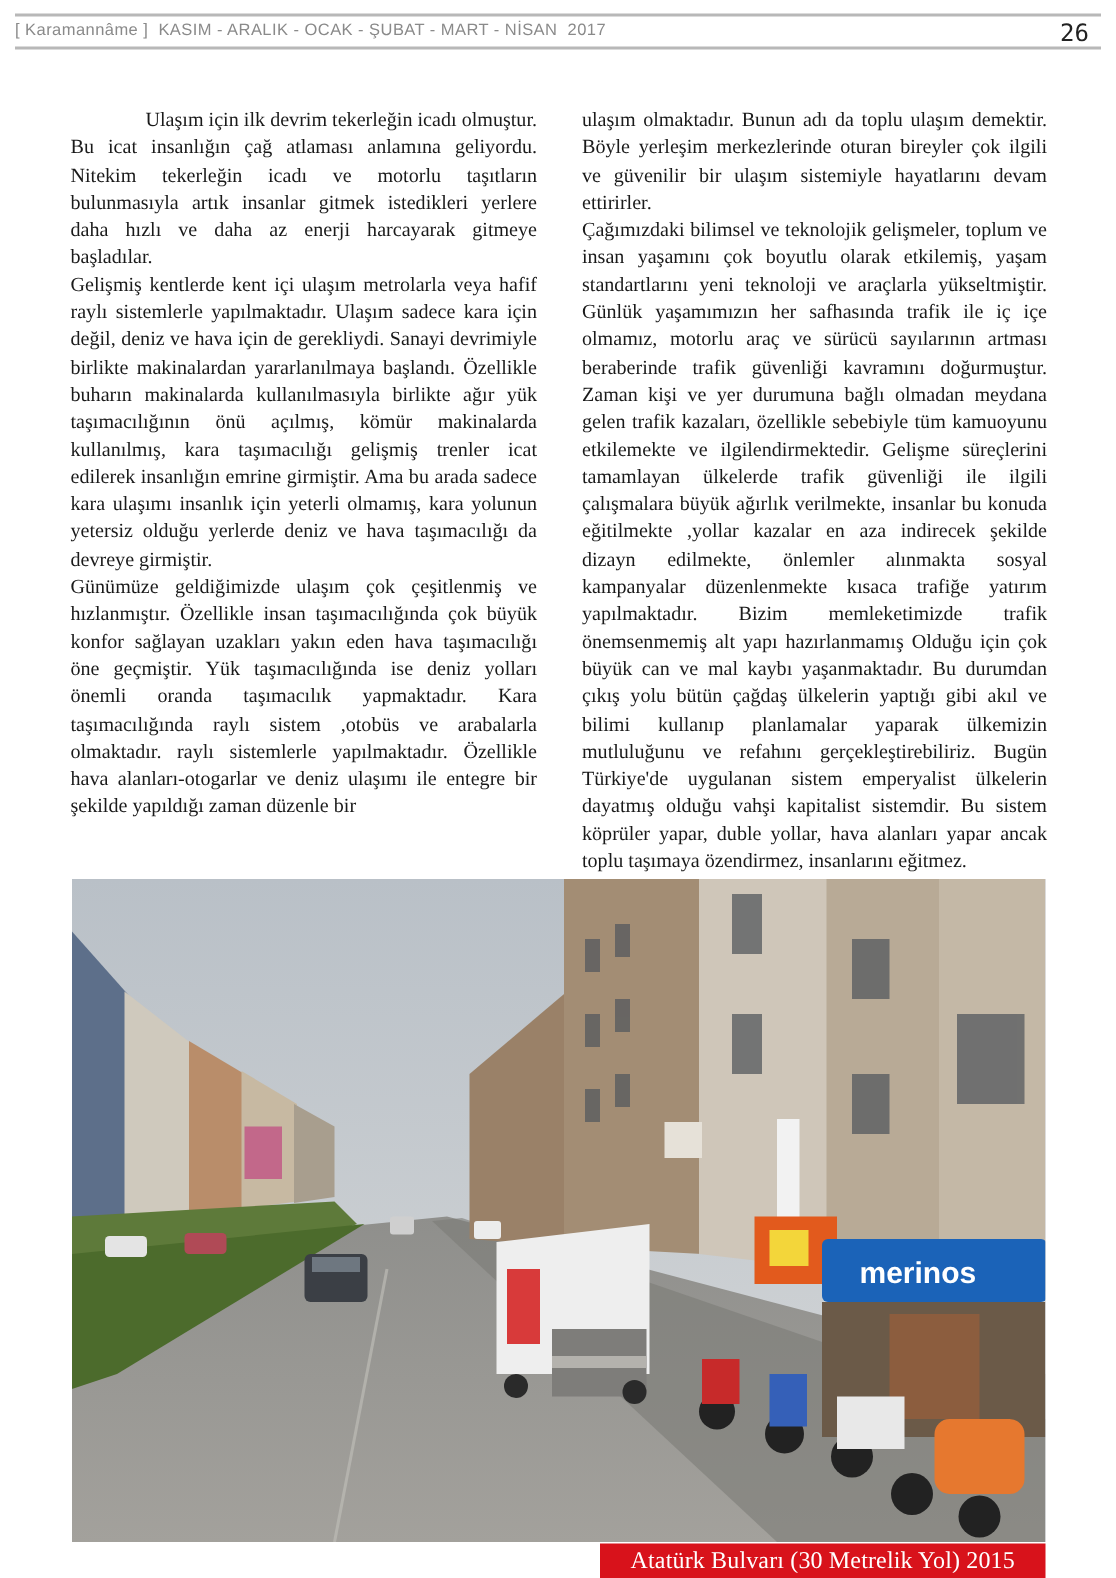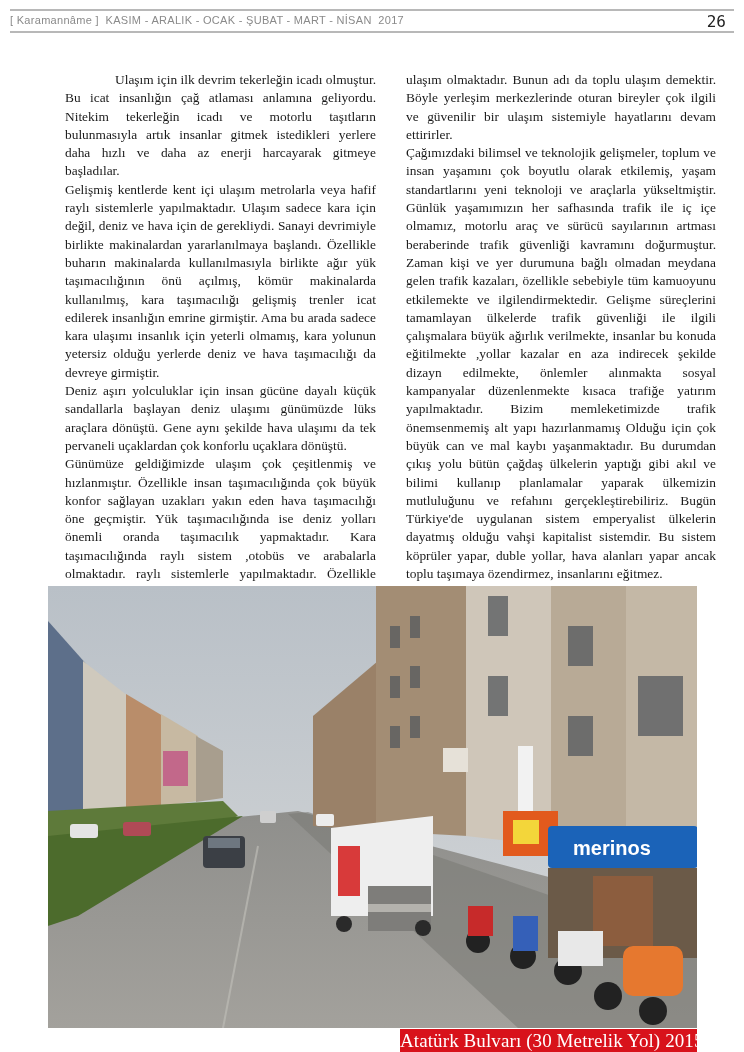--- a/index.html
+++ b/index.html
@@ -8,46 +8,45 @@
 
   .header { position: absolute; left: 10px; top: 9px; width: 724px; height: 24px;
             border-top: 2px solid #b8b8b8; border-bottom: 2px solid #b8b8b8; }
   .header-text { position: absolute; left: 0; right: 0; top: 3px; text-align: left;
                  font-family: Liberation Sans, sans-serif;
                  font-size: 11px; color: #8a8a8a; letter-spacing: 0.3px; white-space: pre; }
   .page-number { position: absolute; right: 8px; top: 1px; font-family: "DejaVu Sans Mono", monospace;
                  font-size: 16px; color: #222; }
 
   .column { position: absolute; top: 71px; font-size: 13.4px; line-height: 18.3px; text-align: justify;
-            hyphens: none; margin-left: 18px; }
+            hyphens: none; }
   .col-left { left: 47px; width: 311px; }
   .col-right { left: 388px; width: 310px; }
   .para { display: block; }
   .para.indent { text-indent: 50px; }
 
   .photo { position: absolute; left: 48px; top: 586px; width: 649px; height: 442px; overflow: hidden;
            background: #c9ccd0; }
   .photo svg { display: block; }
 
   .caption { position: absolute; left: 400px; top: 1029px; width: 297px; height: 23px;
-             background: #d8121b; color: #ffffff; font-size: 19px; line-height: 23px;
+             background: #d8121b; color: #ffffff; font-size: 16px; line-height: 23px;
              text-align: center; white-space: nowrap; letter-spacing: 0.1px; }
 </style>
 </head>
 <body>
 
 <div class="header">
   <div class="header-text">[ Karamannâme ]  KASIM - ARALIK - OCAK - ŞUBAT - MART - NİSAN  2017</div>
   <div class="page-number">26</div>
 </div>
 
 <div class="column col-left">
   <span class="para indent">Ulaşım için ilk devrim tekerleğin icadı olmuştur. Bu icat insanlığın çağ atlaması anlamına geliyordu. Nitekim tekerleğin icadı ve motorlu taşıtların bulunmasıyla artık insanlar gitmek istedikleri yerlere daha hızlı ve daha az enerji harcayarak gitmeye başladılar.</span>
   <span class="para">Gelişmiş kentlerde kent içi ulaşım metrolarla veya hafif raylı sistemlerle yapılmaktadır. Ulaşım sadece kara için değil, deniz ve hava için de gerekliydi. Sanayi devrimiyle birlikte makinalardan yararlanılmaya başlandı. Özellikle buharın makinalarda kullanılmasıyla birlikte ağır yük taşımacılığının önü açılmış, kömür makinalarda kullanılmış, kara taşımacılığı gelişmiş trenler icat edilerek insanlığın emrine girmiştir. Ama bu arada sadece kara ulaşımı insanlık için yeterli olmamış, kara yolunun yetersiz olduğu yerlerde deniz ve hava taşımacılığı da devreye girmiştir.</span>
-  <span class="para">Deniz aşırı yolculuklar için insan gücüne dayalı küçük sandallarla başlayan deniz ulaşımı günümüzde lüks araçlara dönüştü. Gene aynı şekilde hava ulaşımı da tek pervaneli uçaklardan çok konforlu uçaklara dönüştü.</span>
   <span class="para">Günümüze geldiğimizde ulaşım çok çeşitlenmiş ve hızlanmıştır. Özellikle insan taşımacılığında çok büyük konfor sağlayan uzakları yakın eden hava taşımacılığı öne geçmiştir. Yük taşımacılığında ise deniz yolları önemli oranda taşımacılık yapmaktadır. Kara taşımacılığında raylı sistem ,otobüs ve arabalarla olmaktadır. raylı sistemlerle yapılmaktadır. Özellikle hava alanları-otogarlar ve deniz ulaşımı ile entegre bir şekilde yapıldığı zaman düzenle bir</span>
 </div>
 
 <div class="column col-right">
   <span class="para">ulaşım olmaktadır. Bunun adı da toplu ulaşım demektir. Böyle yerleşim merkezlerinde oturan bireyler çok ilgili ve güvenilir bir ulaşım sistemiyle hayatlarını devam ettirirler.</span>
   <span class="para">Çağımızdaki bilimsel ve teknolojik gelişmeler, toplum ve insan yaşamını çok boyutlu olarak etkilemiş, yaşam standartlarını yeni teknoloji ve araçlarla yükseltmiştir. Günlük yaşamımızın her safhasında trafik ile iç içe olmamız, motorlu araç ve sürücü sayılarının artması beraberinde trafik güvenliği kavramını doğurmuştur. Zaman kişi ve yer durumuna bağlı olmadan meydana gelen trafik kazaları, özellikle sebebiyle tüm kamuoyunu etkilemekte ve ilgilendirmektedir. Gelişme süreçlerini tamamlayan ülkelerde trafik güvenliği ile ilgili çalışmalara büyük ağırlık verilmekte, insanlar bu konuda eğitilmekte ,yollar kazalar en aza indirecek şekilde dizayn edilmekte, önlemler alınmakta sosyal kampanyalar düzenlenmekte kısaca trafiğe yatırım yapılmaktadır. Bizim memleketimizde trafik önemsenmemiş alt yapı hazırlanmamış Olduğu için çok büyük can ve mal kaybı yaşanmaktadır. Bu durumdan çıkış yolu bütün çağdaş ülkelerin yaptığı gibi akıl ve bilimi kullanıp planlamalar yaparak ülkemizin mutluluğunu ve refahını gerçekleştirebiliriz. Bugün Türkiye'de uygulanan sistem emperyalist ülkelerin dayatmış olduğu vahşi kapitalist sistemdir. Bu sistem köprüler yapar, duble yollar, hava alanları yapar ancak toplu taşımaya özendirmez, insanlarını eğitmez.</span>
 </div>
 
 <div class="photo">
   <svg width="649" height="442" viewBox="0 0 649 442" xmlns="http://www.w3.org/2000/svg">

